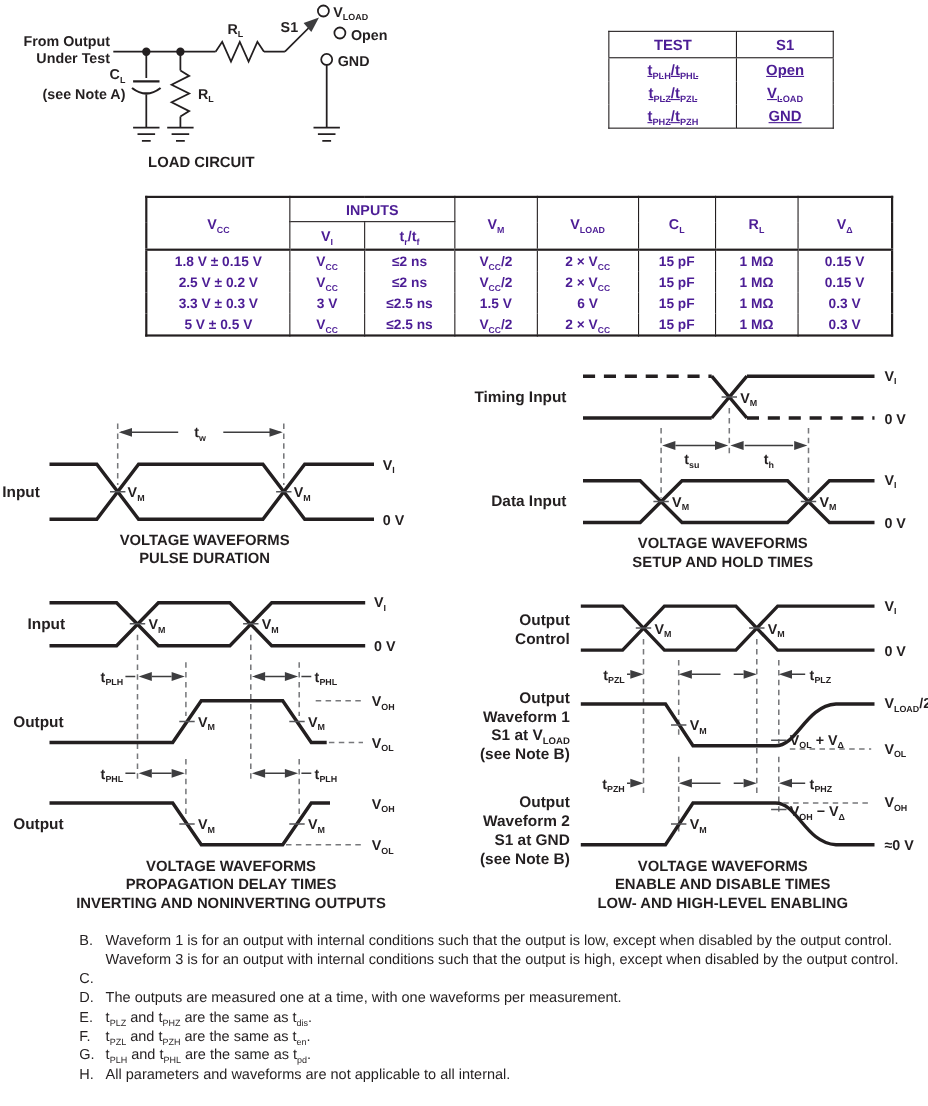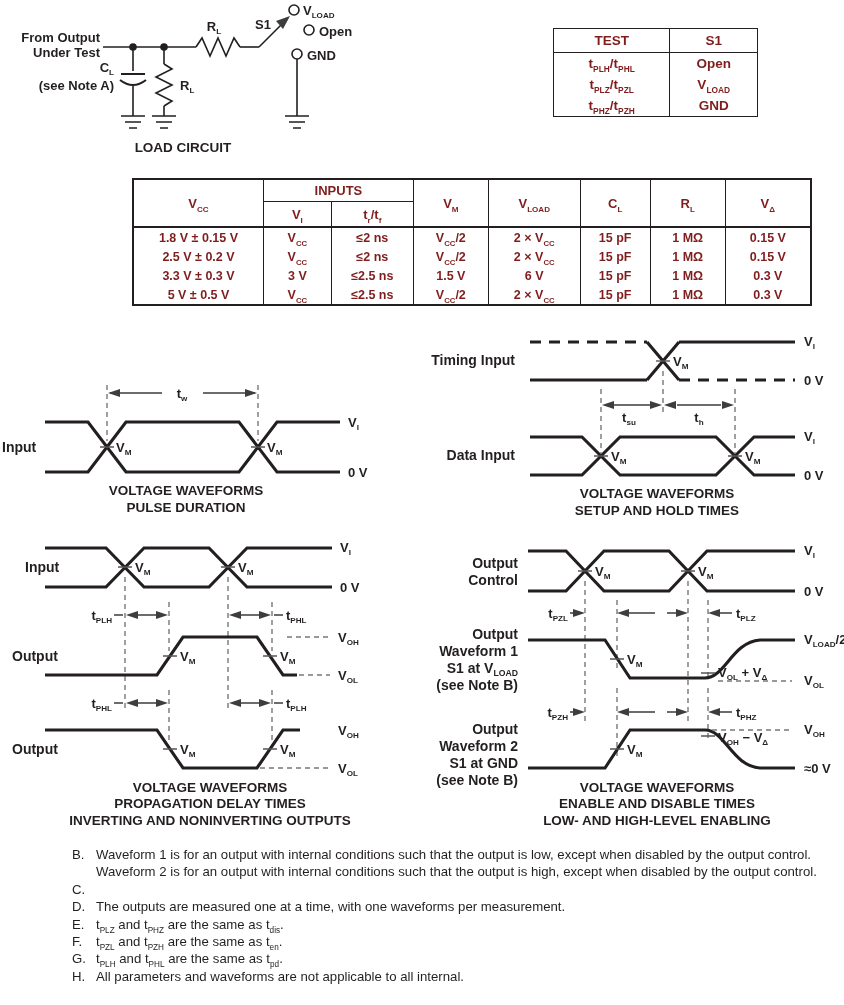--- a/index.html
+++ b/index.html
@@ -1,25 +1,25 @@
 <!DOCTYPE html>
 <html><head>
 <meta charset="utf-8">
 <style>
   html,body{margin:0;padding:0;background:#ffffff;}
   body{width:844px;height:1005px;position:relative;font-family:"Liberation Sans",sans-serif;color:#231f20;}
   .abs{position:absolute;}
   sub{font-size:62%;line-height:0;}
   
-  table{border-collapse:collapse;color:#7f1d1d;}
+  table{border-collapse:collapse;color:#4c1d95;}
   .ttable{border:1.7px solid #231f20;width:205px;}
   .ttable th,.ttable td{text-align:center;font-weight:bold;font-size:13.5px;padding:0;}
   .ttable th{border-bottom:1.7px solid #231f20;height:23px;}
   .ttable .c2{border-left:1.7px solid #231f20;}
-  .ttable td{height:21px;}
+  .ttable td{height:21px;text-decoration:underline;}
   .ptable{border:2.2px solid #231f20;width:680px;table-layout:fixed;}
   .ptable th,.ptable td{border-left:1.5px solid #231f20;border-right:1.5px solid #231f20;text-align:center;font-weight:bold;padding:0;}
   .ptable th{font-size:13px;}
   .ptable td{font-size:12.5px;height:19px;margin-left:10px;}
   .ptable .hb{border-bottom:2.2px solid #231f20;}
   .ptable .inputs-h{border-bottom:1.5px solid #231f20;height:21px;}
   .ptable .h2{height:24px;}
   
   .wf{stroke:#231f20;stroke-width:3.1;fill:none;stroke-linejoin:miter;}
   .wfd{stroke:#231f20;stroke-width:3.1;fill:none;stroke-dasharray:11 8;}
@@ -328,21 +328,21 @@
 
 <div class="notes abs" style="left:8px;top:846px;width:836px">
   <div class="note-row">
     <span class="nt"></span>
     <span class="nl">B.</span>
     <span class="nx">Waveform 1 is for an output with internal conditions such that the output is low, except when disabled by the output control.</span>
   </div>
   <div class="note-row">
     <span class="nt"></span>
     <span class="nl"></span>
-    <span class="nx">Waveform 2 is for an output with internal conditions such that the output is high, except when disabled by the output control.</span>
+    <span class="nx">Waveform 3 is for an output with internal conditions such that the output is high, except when disabled by the output control.</span>
   </div>
   <div class="note-row">
     <span class="nt"></span>
     <span class="nl">C.</span>
   </div>
   <div class="note-row">
     <span class="nt"></span>
     <span class="nl">D.</span>
     <span class="nx">The outputs are measured one at a time, with one waveforms per measurement.</span>
   </div>

